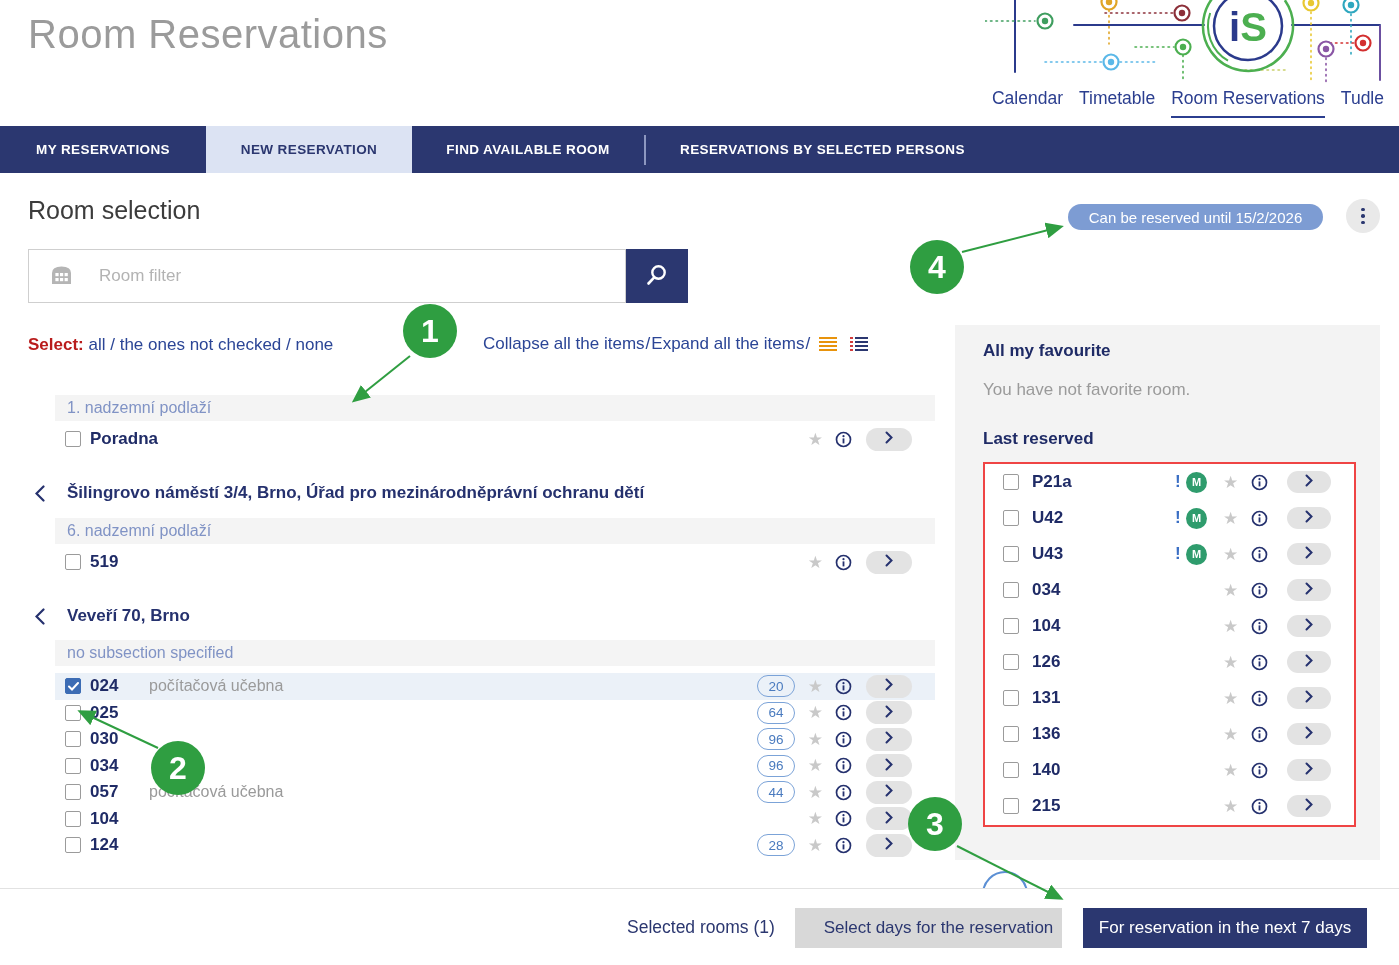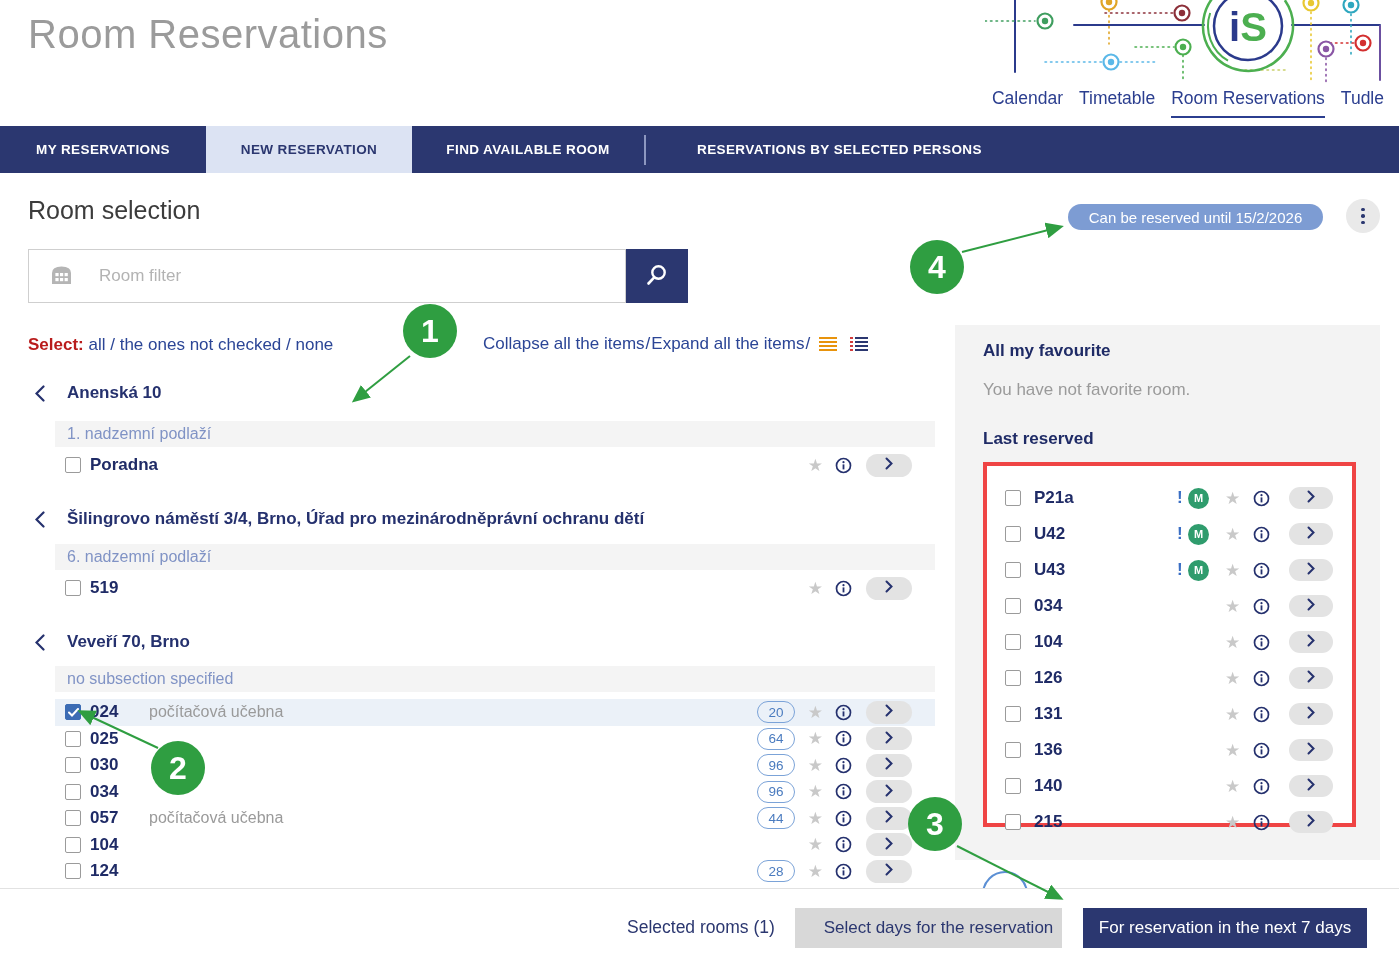--- a/index.html
+++ b/index.html
@@ -55,21 +55,21 @@
   .rname{font-size:17px;font-weight:700;color:#1f2b66;margin-left:9px;min-width:33px;cursor:pointer;}
   .rdesc{font-size:16px;color:#9a9a9a;margin-left:26px;}
   .cap{position:absolute;right:140px;width:36px;height:20px;border:1.3px solid #7ba3d8;border-radius:11px;color:#4a7bbf;font-size:13.5px;display:flex;align-items:center;justify-content:center;}
   .star{position:absolute;right:112px;color:#c9c9c9;font-size:17px;line-height:1;cursor:pointer;}
   .info{position:absolute;right:83px;display:flex;cursor:pointer;}
   .chevpill{position:absolute;right:23px;width:46px;height:23px;border-radius:12px;background:#e3e3e3;display:flex;align-items:center;justify-content:center;cursor:pointer;}
   
   .side-panel{position:absolute;left:955px;top:325px;width:425px;height:535px;background:#f3f3f3;}
   .side-h{position:absolute;left:28px;font-size:17px;font-weight:700;color:#1f2b66;}
   .side-empty{position:absolute;left:28px;top:55px;font-size:17px;color:#9a9a9a;}
-  .side-box{position:absolute;left:28px;top:137px;width:373px;height:365px;background:#fff;border:4px solid #ef4444;box-sizing:border-box;padding-top:14px;}
+  .side-box{position:absolute;left:28px;top:137px;width:373px;height:365px;background:#fff;border:2px solid #ef4444;box-sizing:border-box;padding-top:0;}
   .srow{position:relative;height:36px;display:flex;align-items:center;}
   .srow .cb{margin-left:18px;}
   .sname{font-size:17px;font-weight:700;color:#1f2b66;margin-left:13px;cursor:pointer;}
   .alert{position:absolute;left:190px;color:#3b6fc4;font-weight:800;font-size:17px;}
   .equip{position:absolute;left:201px;width:21px;height:21px;border-radius:50%;background:#2f9c6d;color:#fff;font-size:11px;font-weight:700;display:flex;align-items:center;justify-content:center;}
   .srow .star{left:238px;right:auto;}
   .srow .info{left:266px;right:auto;}
   .srow .chevpill{left:302px;right:auto;width:44px;height:22px;}
   
   .footer{position:absolute;left:0;top:888px;width:1399px;height:77px;background:#fff;border-top:1px solid #e2e2e2;}
@@ -141,21 +141,21 @@
     <a class="nav-link">Timetable</a>
     <a class="nav-link active">Room Reservations</a>
     <a class="nav-link">Tudle</a>
   </div>
 
 <div class="tab-bar" id="tab-bar">
     <div class="tab" style="width: 206px;">MY RESERVATIONS</div>
     <div class="tab active" style="width: 206px;">NEW RESERVATION</div>
     <div class="tab" style="width: 232px;">FIND AVAILABLE ROOM</div>
     <div class="tab-sep"></div>
-    <div class="tab" style="padding: 13px 34px; margin-left: 17px;">RESERVATIONS BY SELECTED PERSONS</div>
+    <div class="tab" style="padding: 13px 34px;">RESERVATIONS BY SELECTED PERSONS</div>
   </div>
 
 <div class="section-heading">Room selection</div>
 <div class="badge">Can be reserved until 15/2/2026</div>
 <div class="kebab">
     <i></i>
     <i></i>
     <i></i>
   </div>
 
@@ -216,28 +216,20 @@
         <b></b>
       </span>
       <span>
         <u></u>
         <b></b>
       </span>
   </span>
 </div>
 
 <div id="buildings">
-    <div class="bldg-header">
-      <span style="display:flex">
-        <svg width="10" height="17" viewBox="0 0 10 17">
-          <polyline points="8.5,1.5 1.5,8.5 8.5,15.5" fill="none" stroke="#25316e" stroke-width="2.2" stroke-linecap="round"></polyline>
-        </svg>
-      </span>
-      <span class="bname">Anenská 10</span>
-    </div>
     <div class="sec-bar" style="margin-top: 15px;">1. nadzemní podlaží</div>
     <div class="room-row tall">
         <span class="cb "></span>
         <span class="rname">Poradna</span>
 
   <span class="star">★</span>
   <span class="info">
         <svg width="17" height="17" viewBox="0 0 17 17">
           <circle cx="8.5" cy="8.5" r="7" fill="none" stroke="#25316e" stroke-width="1.7"></circle>
           <circle cx="8.5" cy="5.2" r="1.1" fill="#25316e"></circle>

